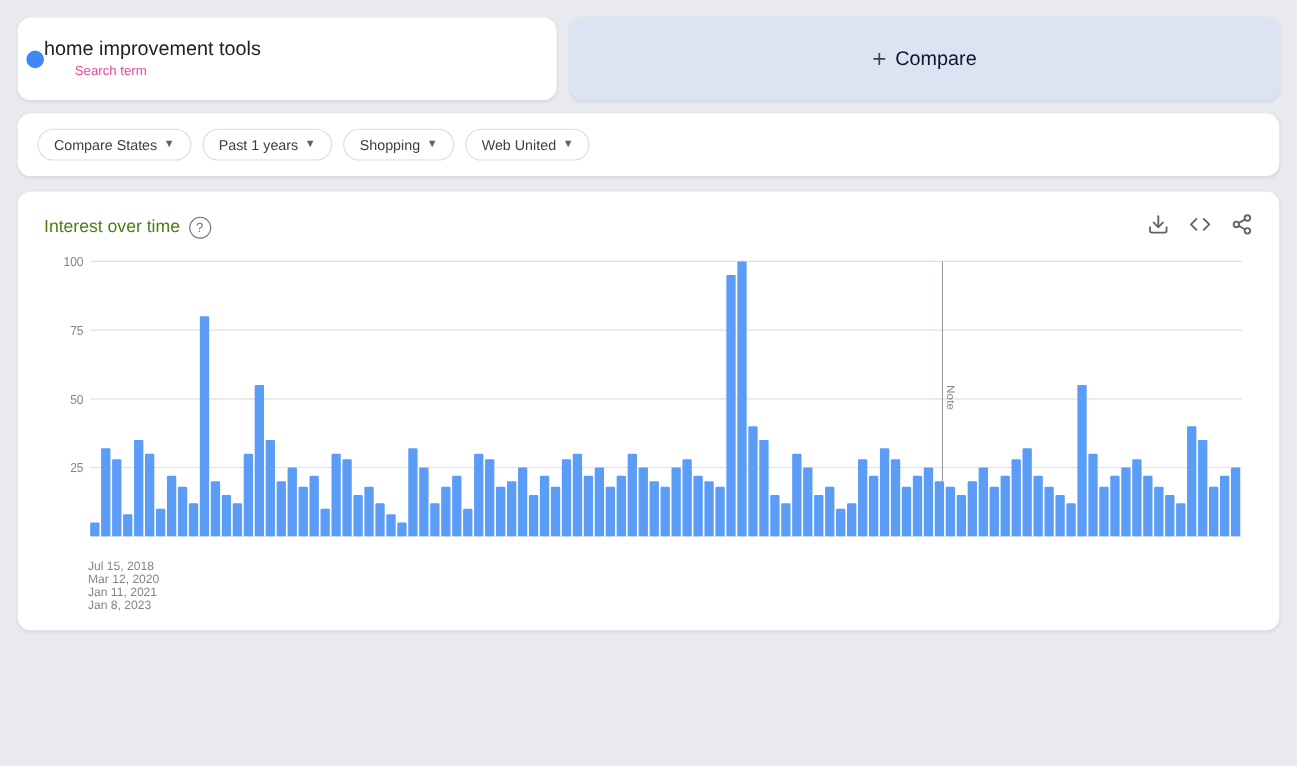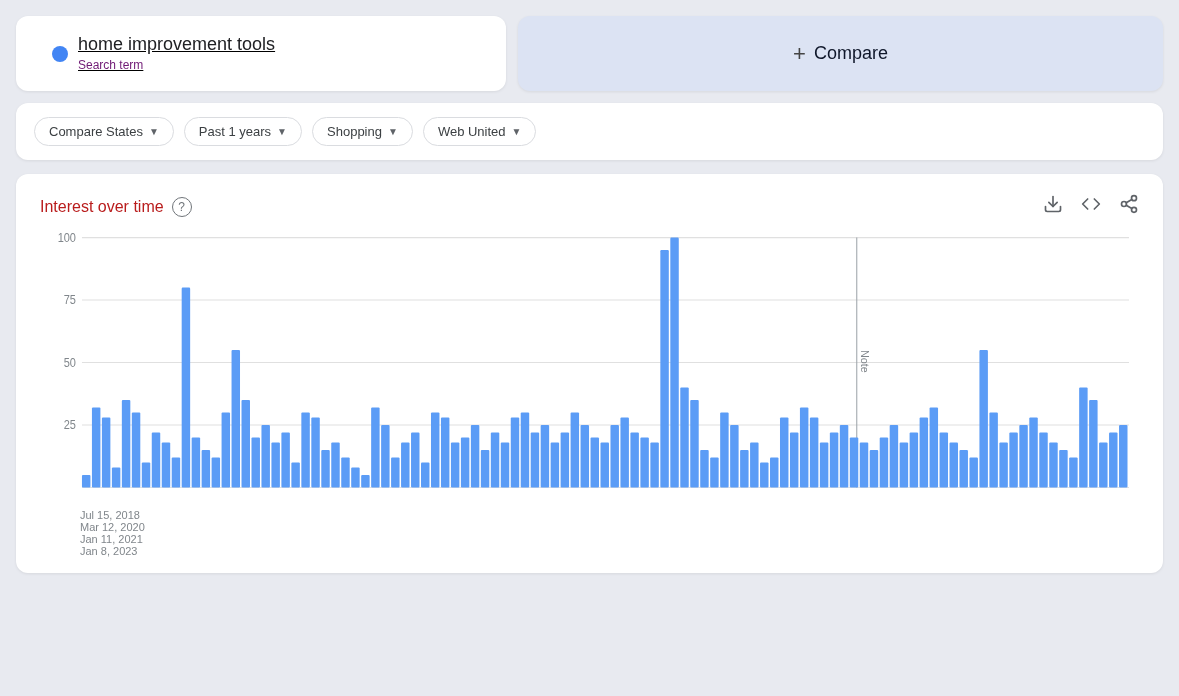--- a/index.html
+++ b/index.html
@@ -10,43 +10,43 @@
       padding: 16px;
     }
     .top-row {
       display: flex;
       gap: 12px;
       margin-bottom: 12px;
     }
     .search-term-card {
       background: #fff;
       border-radius: 12px;
-      padding: 18px 36px;
+      padding: 18px 8px;
       flex: 0 0 490px;
       display: flex;
       align-items: center;
-      gap: 10px;
+      gap: 0;
       box-shadow: 0 1px 3px rgba(0,0,0,0.08);
-      text-decoration: underline;
     }
     .blue-dot {
       width: 16px;
       height: 16px;
       border-radius: 50%;
       background: #4285f4;
       flex-shrink: 0;
     }
     .search-term-text h2 {
       font-size: 18px;
       font-weight: 500;
       color: #202124;
     }
     .search-term-text span {
       font-size: 12px;
-      color: #701a75;
+      color: #ec4899;
+      margin-left: 28px;
     }
     .compare-card {
       background: #dce3f3;
       border-radius: 12px;
       flex: 1;
       display: flex;
       align-items: center;
       justify-content: center;
       gap: 8px;
       cursor: pointer;
@@ -98,21 +98,21 @@
       align-items: center;
       margin-bottom: 8px;
     }
     .chart-title-area {
       display: flex;
       align-items: center;
       gap: 8px;
     }
     .chart-title {
       font-size: 16px;
-      color: #b91c1c;
+      color: #4d7c0f;
       font-weight: 400;
     }
     .help-icon {
       width: 20px;
       height: 20px;
       border-radius: 50%;
       border: 1.5px solid #70757a;
       display: flex;
       align-items: center;
       justify-content: center;

